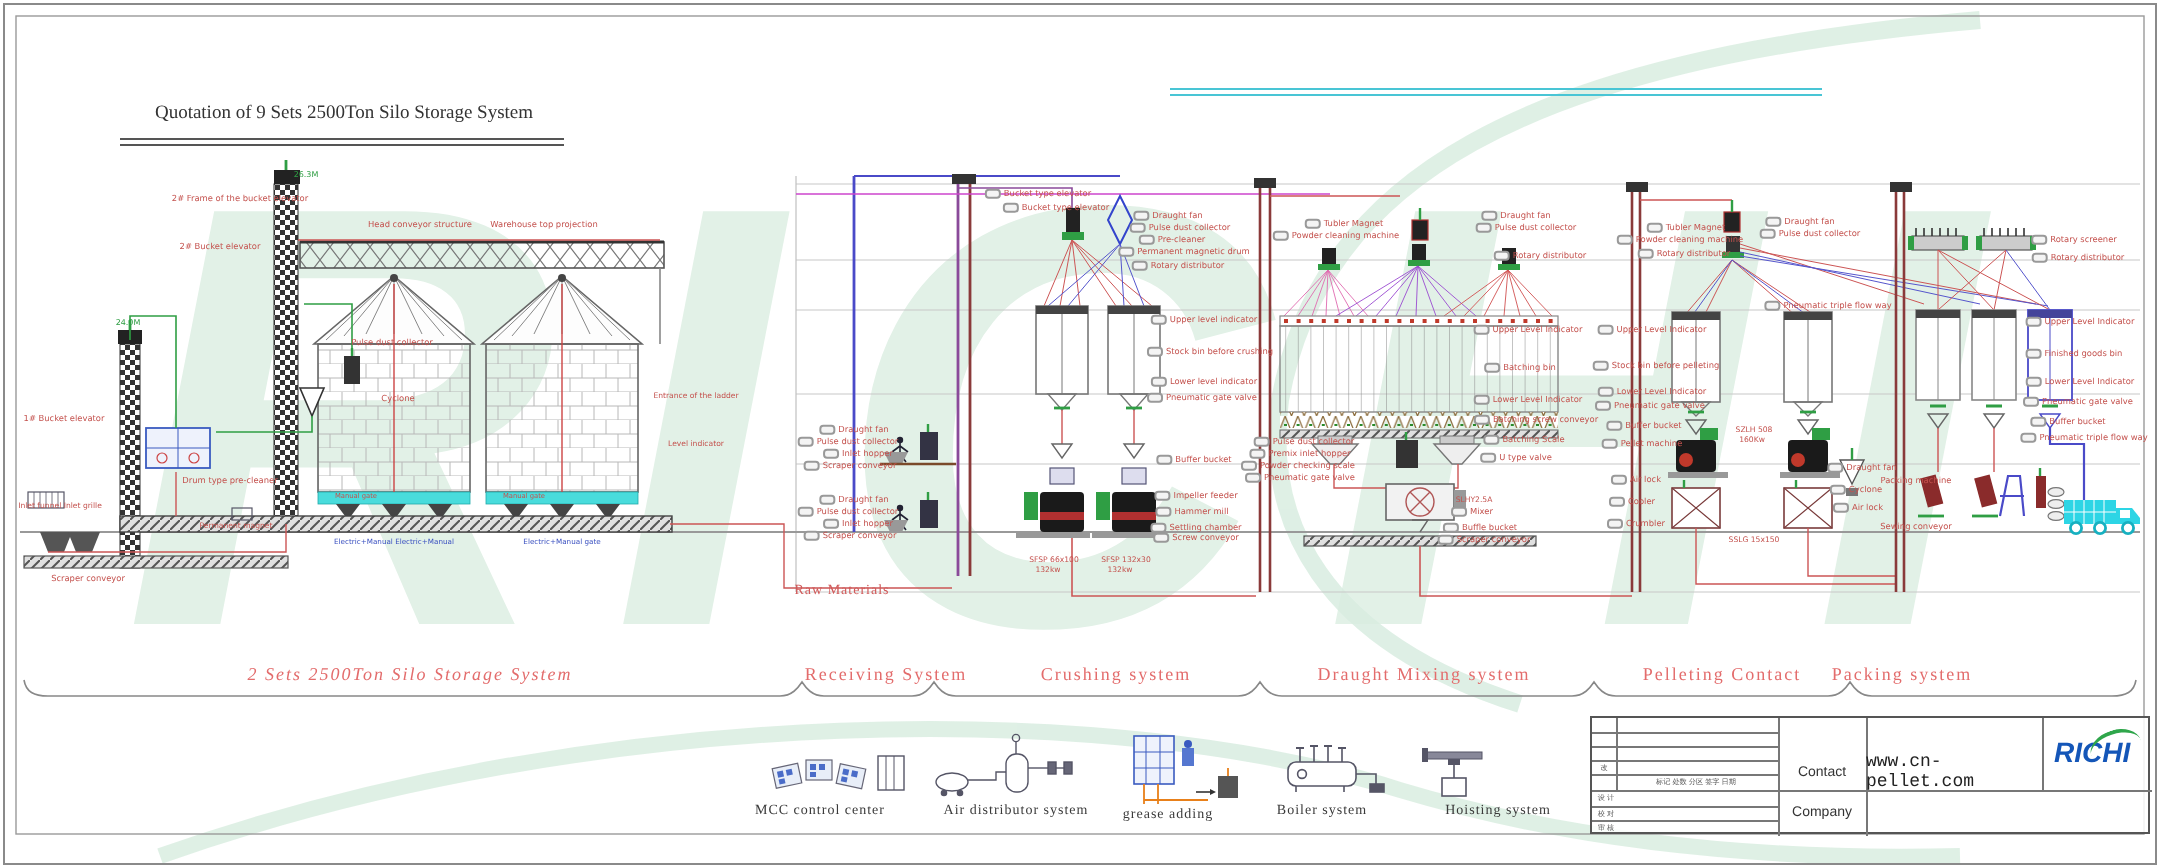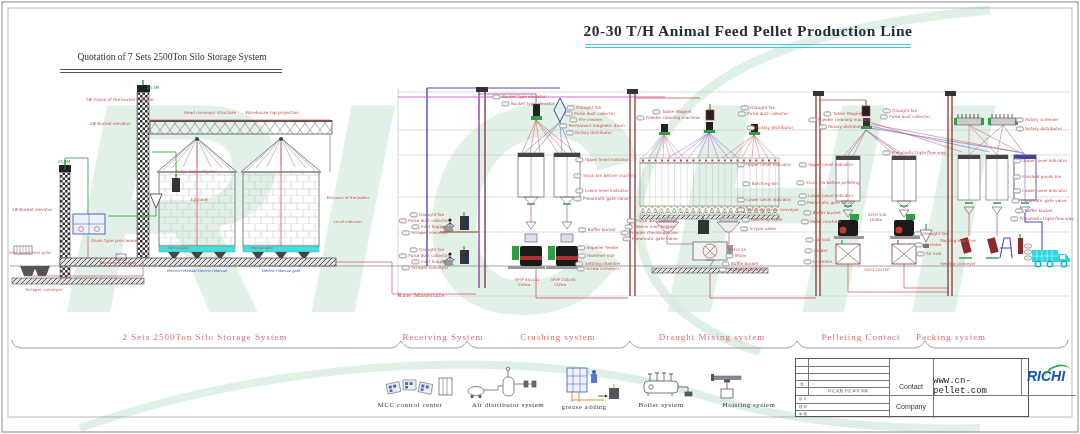--- a/index.html
+++ b/index.html
@@ -21,21 +21,21 @@
        font-family:"Liberation Serif",serif;text-align:center;}
   .ann.raw{font-size:7px;letter-spacing:0.5px;font-family:"Liberation Serif",serif;}
   #quotation{position:absolute;left:62px;top:52px;width:220px;text-align:center;
        font-family:"Liberation Serif",serif;font-size:9.5px;color:#333;}
   .q-ul{position:absolute;left:60px;width:222px;height:0;border-top:1px solid #555;}
   #main-title{position:absolute;left:583px;top:22px;width:330px;text-align:center;
        font-family:"Liberation Serif",serif;font-size:15.5px;font-weight:bold;
        color:#232c3c;letter-spacing:0.5px;}
   .t-ul{position:absolute;left:585px;width:326px;height:0;border-top:1.2px solid #49c5d5;}
   
-  #tblock{position:absolute;left:795px;top:358px;width:234px;height:59px;
+  #tblock{position:absolute;left:795px;top:358px;width:280px;height:59px;
        border:1px solid #555;box-sizing:border-box;background:rgba(255,255,255,0.85);}
   .tb-line{position:absolute;background:#777;}
   .tb-cell{position:absolute;font-size:7px;color:#333;display:flex;
        align-items:center;justify-content:center;}
   #tb-contact-val{font-family:"Liberation Mono",monospace;font-size:9px;color:#222;}
   #tb-company-val{font-family:"Liberation Serif",serif;font-size:12.5px;
        letter-spacing:1px;color:#111;}
   .tb-tiny{position:absolute;font-size:3.6px;color:#555;white-space:nowrap;
        transform:translate(-50%,-50%);}
   #tb-logo{position:absolute;left:225px;top:0;width:54px;height:36px;}
@@ -471,24 +471,23 @@
     </g>
     <g>
       <rect x="713" y="376" width="28" height="3.5" fill="#889" stroke="#556" stroke-width="0.5"></rect>
       <rect x="711" y="374" width="3" height="7" fill="#556"></rect>
       <rect x="724" y="379.5" width="6" height="3" fill="#556"></rect>
       <path d="M727 382.5 V389" stroke="#556" stroke-width="0.8"></path>
       <rect x="721" y="389" width="12" height="9" fill="#fff" stroke="#556" stroke-width="0.8"></rect>
     </g>
   </svg>
 
-  <div id="quotation">Quotation of 7 Sets 2500Ton Silo Storage System</div>
+  <div id="quotation">Quotation of 9 Sets 2500Ton Silo Storage System</div>
   <div class="q-ul" style="top:69px"></div>
   <div class="q-ul" style="top:72px"></div>
-  <div id="main-title">20-30 T/H Animal Feed Pellet Production Line</div>
   <div class="t-ul" style="top:44px"></div>
   <div class="t-ul" style="top:47px"></div>
 
   <div style="position:absolute;left:0;top:0;width:1080px;height:434px;">
       <span class="ann" style="left: 120px; top: 100px;">2# Frame of the bucket elevator</span>
       <span class="ann" style="left: 153px; top: 88px; color: rgb(47, 158, 68); font-size: 4px;">26.3M</span>
       <span class="ann" style="left: 210px; top: 113px;">Head conveyor structure</span>
       <span class="ann" style="left: 272px; top: 113px;">Warehouse top projection</span>
       <span class="ann" style="left: 110px; top: 124px;">2# Bucket elevator</span>
       <span class="ann" style="left: 64px; top: 162px; color: rgb(47, 158, 68); font-size: 4px;">24.0M</span>
@@ -577,21 +576,21 @@
       <span class="ann cap" style="left: 1037px; top: 120px;">Rotary screener</span>
       <span class="ann cap" style="left: 1039px; top: 129px;">Rotary distributor</span>
       <span class="ann cap" style="left: 1040px; top: 161px;">Upper Level Indicator</span>
       <span class="ann cap" style="left: 1037px; top: 177px;">Finished goods bin</span>
       <span class="ann cap" style="left: 1040px; top: 191px;">Lower Level Indicator</span>
       <span class="ann cap" style="left: 1039px; top: 201px;">Pneumatic gate valve</span>
       <span class="ann cap" style="left: 1034px; top: 211px;">Buffer bucket</span>
       <span class="ann cap" style="left: 1042px; top: 219px;">Pneumatic triple flow way</span>
       <span class="ann" style="left: 958px; top: 241px;">Packing machine</span>
       <span class="ann" style="left: 958px; top: 264px;">Sewing conveyor</span>
-      <span class="ann section" style="left: 205px; top: 337px;">2 Sets 2500Ton Silo Storage System</span>
+      <span class="ann section" style="left: 205px; top: 337px; font-style: italic;">2 Sets 2500Ton Silo Storage System</span>
       <span class="ann section" style="left: 443px; top: 337px;">Receiving System</span>
       <span class="ann section" style="left: 558px; top: 337px;">Crushing system</span>
       <span class="ann section" style="left: 712px; top: 337px;">Draught Mixing system</span>
       <span class="ann section" style="left: 861px; top: 337px;">Pelleting Contact</span>
       <span class="ann section" style="left: 951px; top: 337px;">Packing system</span>
       <span class="ann legend" style="left: 410px; top: 405px;">MCC control center</span>
       <span class="ann legend" style="left: 508px; top: 405px;">Air distributor system</span>
       <span class="ann legend" style="left: 584px; top: 407px;">grease adding</span>
       <span class="ann legend" style="left: 661px; top: 405px;">Boiler system</span>
       <span class="ann legend" style="left: 728px; top: 405px; padding-left: 42px;">Hoisting system</span>

